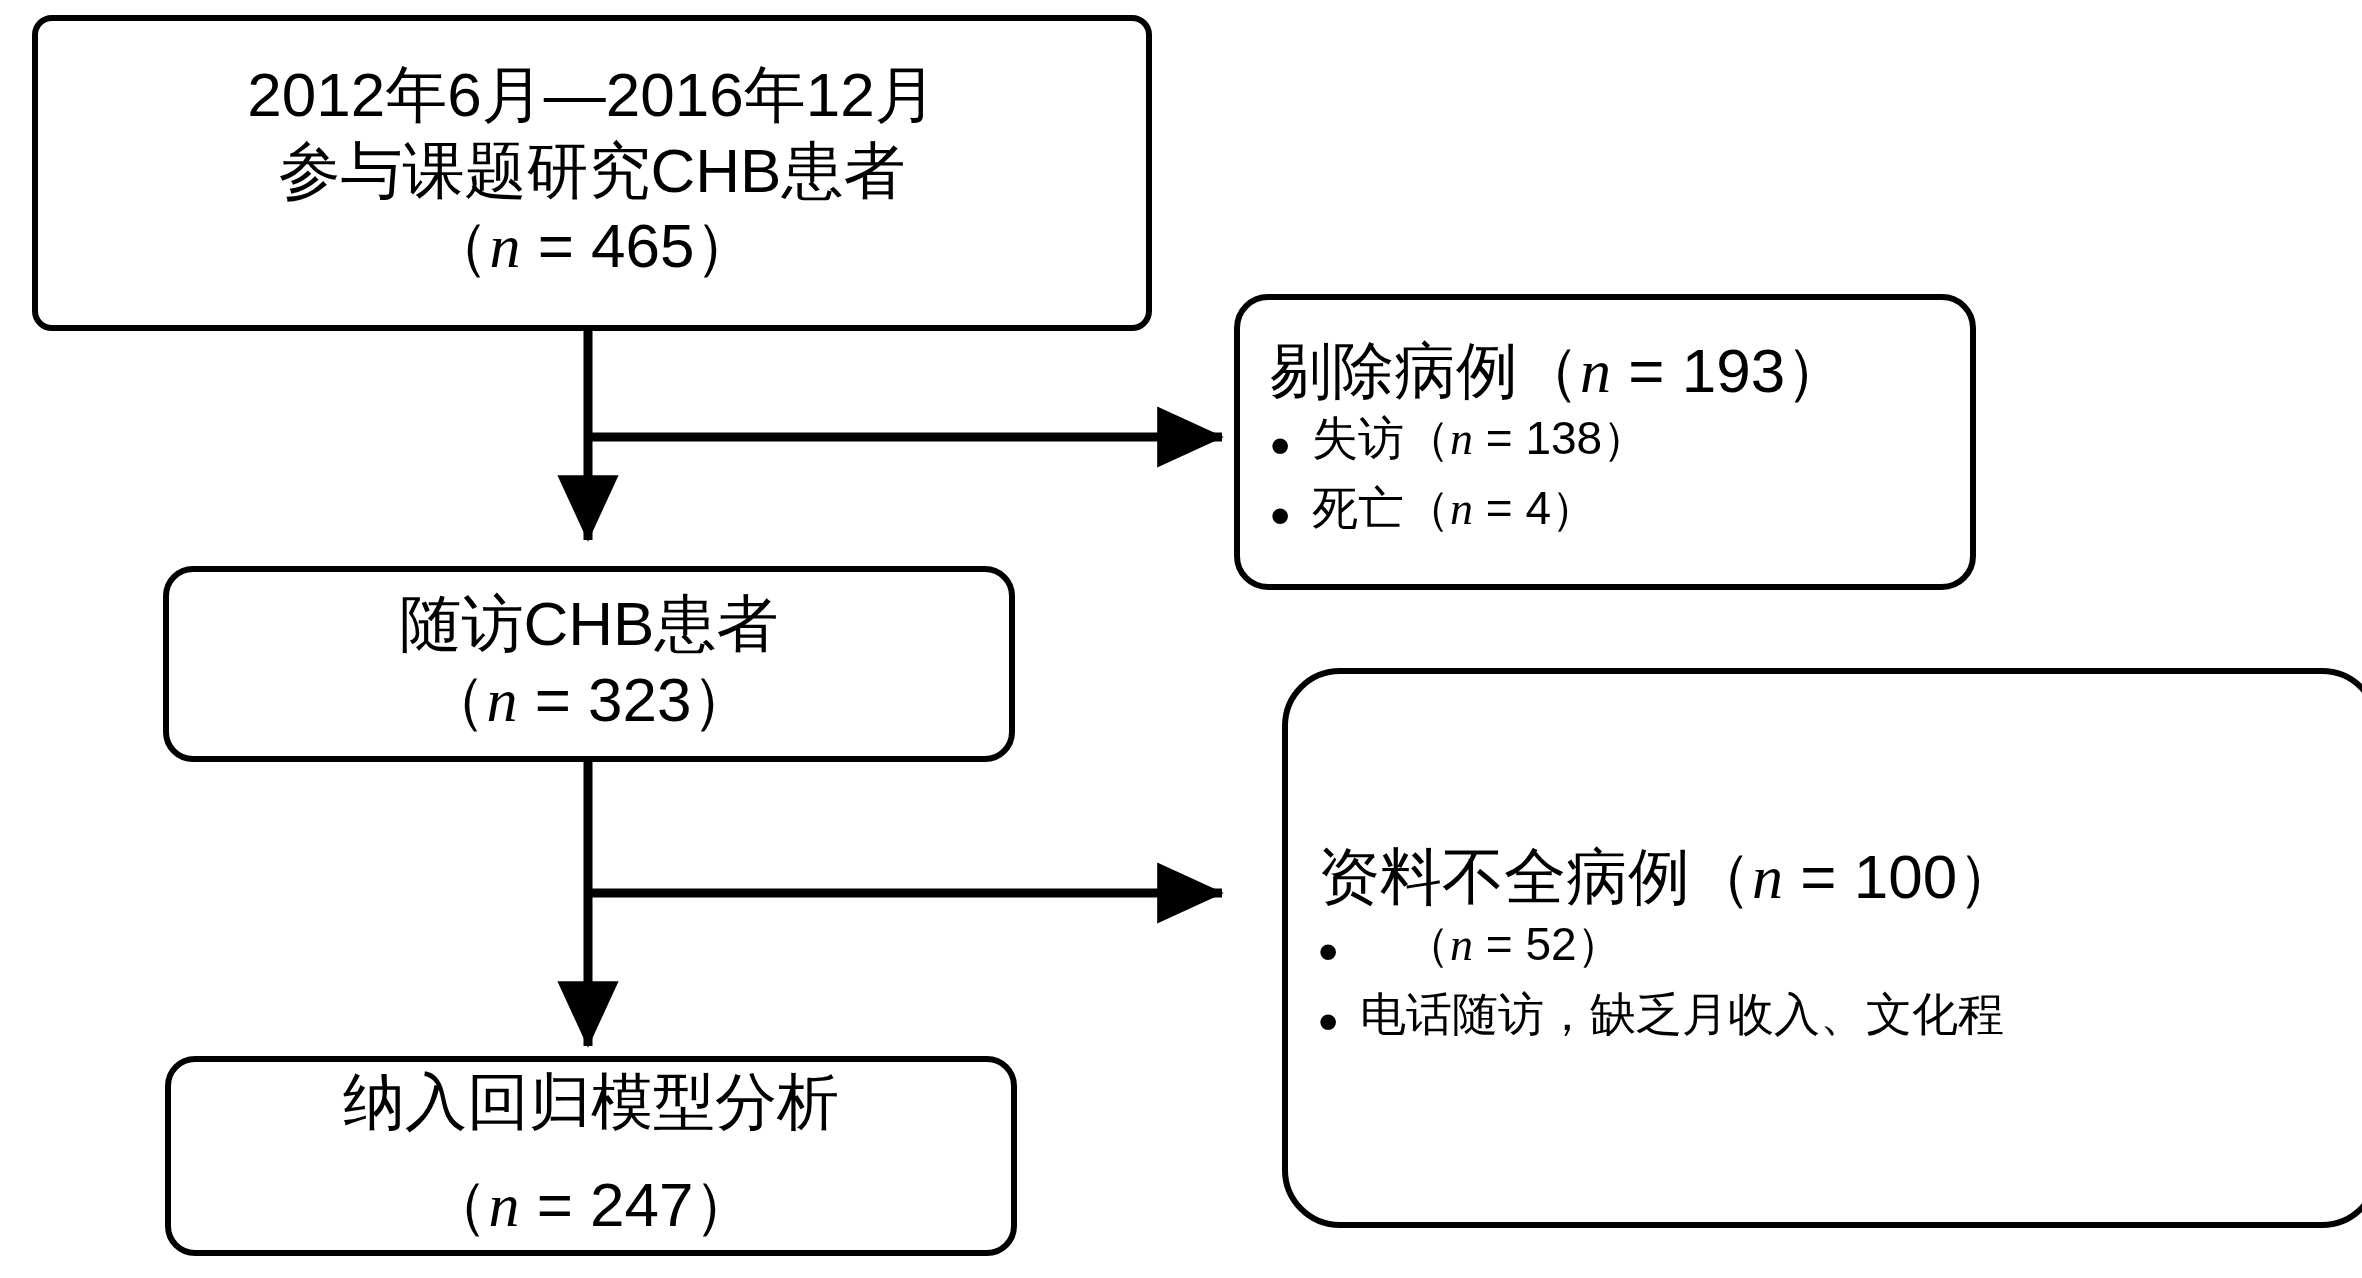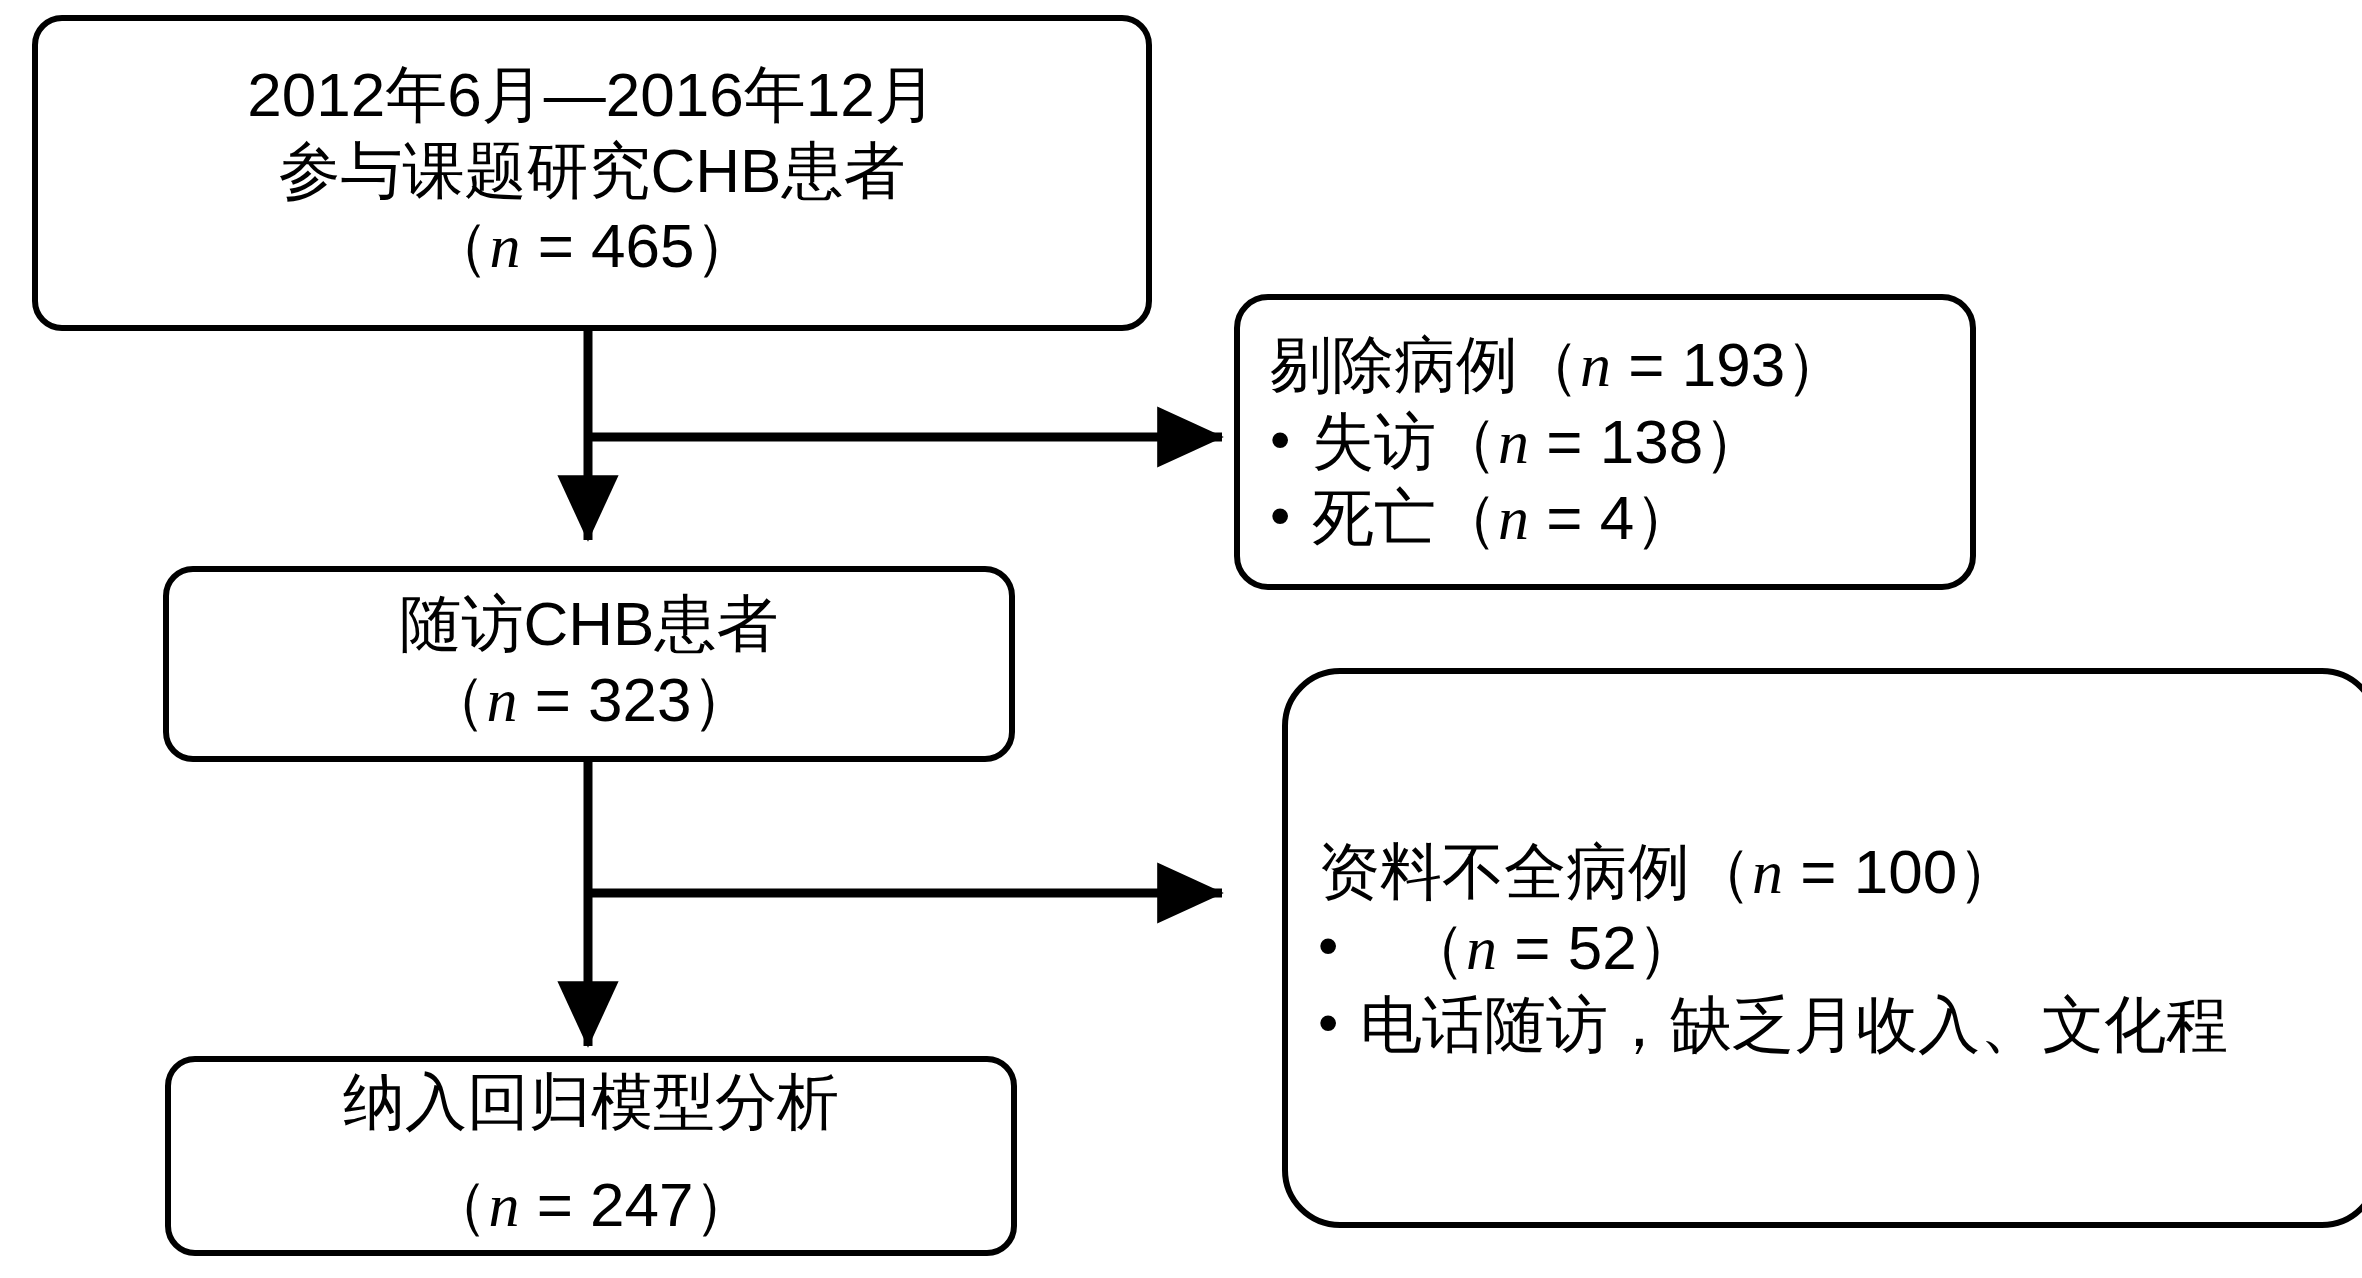--- a/index.html
+++ b/index.html
@@ -60,35 +60,35 @@
   }
   .bullet-dot {
     flex: 0 0 auto;
     width: 42px;
     text-align: left;
     font-size: 58px;
     line-height: 1.22;
   }
   .bullet-text {
     flex: 1 1 auto;
-    font-size: 62px;
+    font-size: 46px;
     line-height: 1.22;
   }
   .bullet-text .cont {
     display: block;
     padding-left: 44px;
   }
   .italic-n {
     font-style: italic;
     font-family: "Liberation Serif", "DejaVu Serif", serif;
   }
   
   #node-enrolled {
     left: 32px;  top: 15px;  width: 1120px; height: 316px;
-    border-radius: 30px;
+    border-radius: 20px;
     padding: 10px 20px 14px 20px;
   }
   #node-excluded {
     left: 1234px; top: 294px; width: 742px; height: 296px;
     border-radius: 34px;
     padding: 16px 22px 16px 30px;
   }
   #node-followed {
     left: 163px; top: 550px; width: 852px; height: 196px;
     border-radius: 30px;

